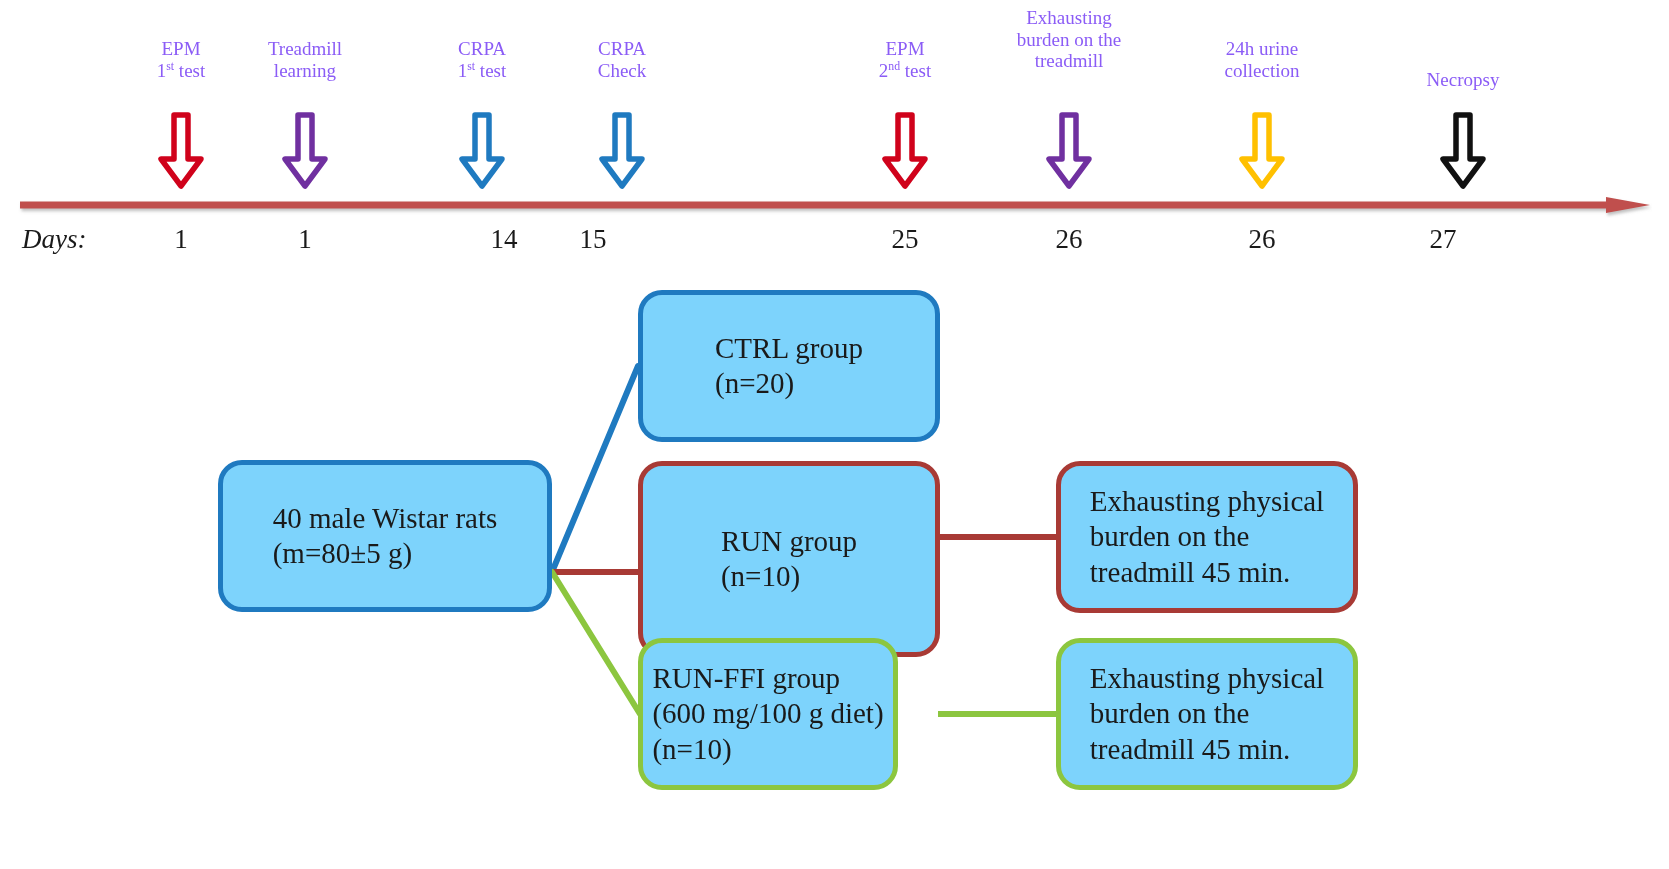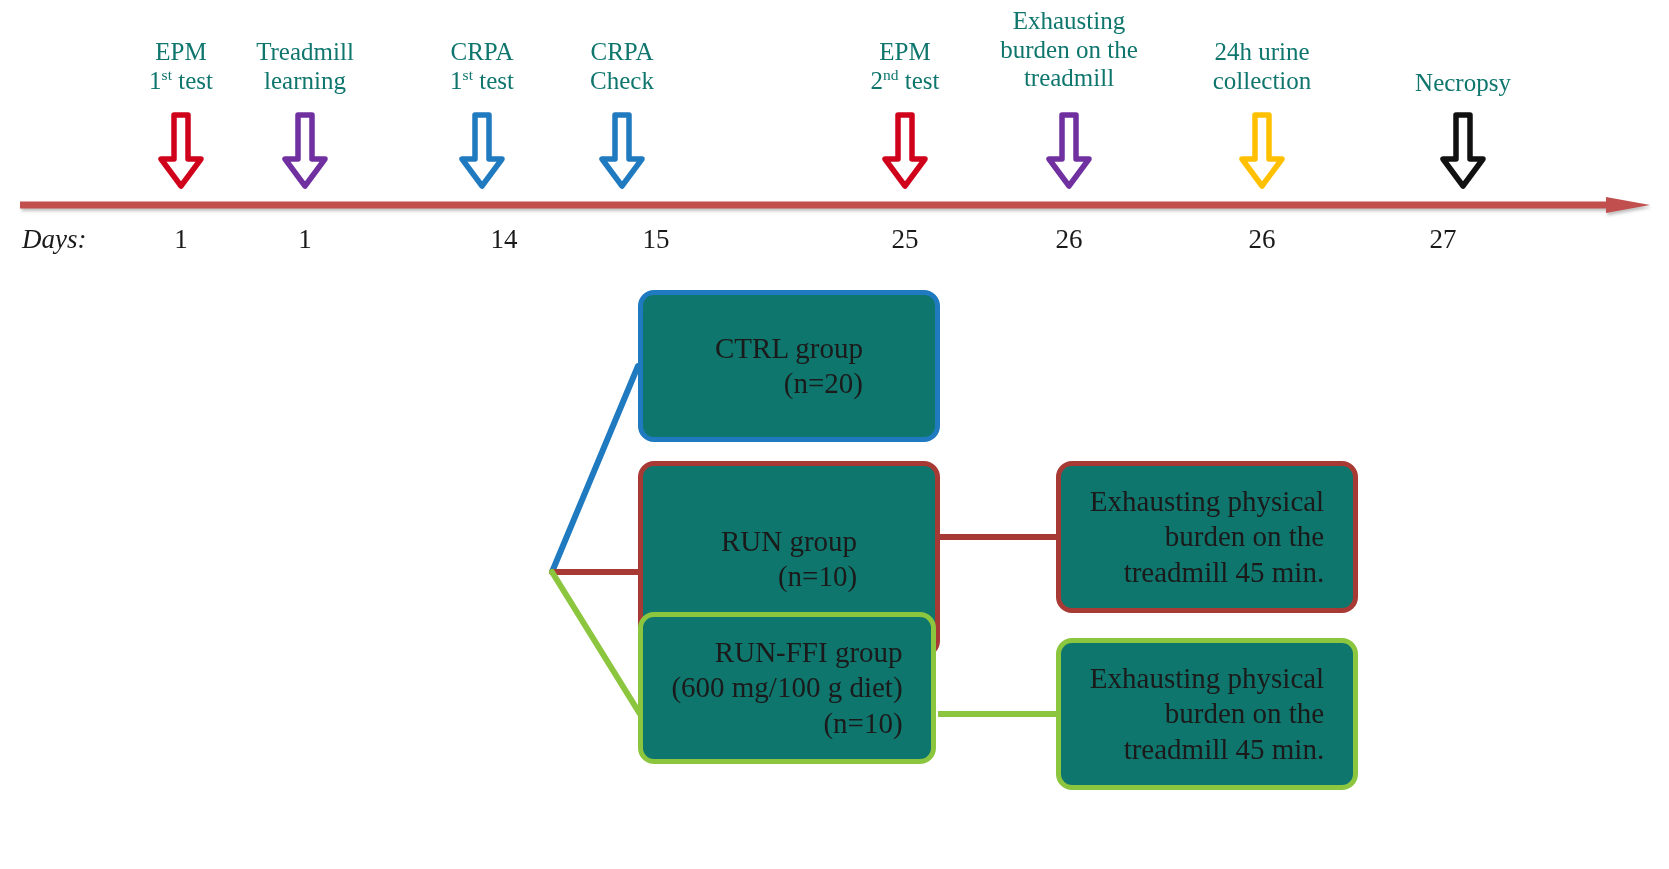--- a/index.html
+++ b/index.html
@@ -1,32 +1,32 @@
 <!DOCTYPE html>
 <html><head>
 <meta charset="utf-8">
 <style>
   html,body{margin:0;padding:0;background:#fff;}
   body{width:1669px;height:869px;position:relative;overflow:hidden;
        font-family:"Liberation Serif","DejaVu Serif",serif;color:#1a1a1a;}
   #stage{position:absolute;inset:0;}
 
   
-  .tl-label{position:absolute;text-align:center;font-size:25px;line-height:1.14;
-            color:#0f766e;white-space:pre-line;}
+  .tl-label{position:absolute;text-align:center;font-size:19px;line-height:1.14;
+            color:#8b5cf6;white-space:pre-line;}
   .tl-label sup{font-size:0.62em;vertical-align:super;line-height:0;}
   .tl-arrow{position:absolute;}
   .tl-day{position:absolute;text-align:center;font-size:27px;}
   .days-word{position:absolute;font-size:27px;left:22px;top:224px;font-style:italic;}
   #axis{position:absolute;left:18px;top:196px;width:1634px;height:22px;}
 
   
   .node{position:absolute;box-sizing:border-box;border-style:solid;border-width:5px;
-        border-radius:16px;background:#0f766e;display:flex;align-items:center;
-        justify-content:center;text-align:right;font-size:29px;line-height:1.22;
+        border-radius:24px;background:#7dd3fc;display:flex;align-items:center;
+        justify-content:center;text-align:left;font-size:29px;line-height:1.22;
         white-space:pre-line;z-index:2;}
   #links{position:absolute;left:0;top:0;width:1669px;height:869px;z-index:1;}
 </style>
 </head>
 <body>
 
 <div id="stage">
 
   <svg id="axis" viewBox="0 0 1634 22">
     <defs>
@@ -67,46 +67,48 @@
     <div class="tl-day" style="left: 265px; width: 80px; top: 224px;">1</div>
     <div class="tl-label" style="left: 367px; width: 230px; top: 38px;"><span>CRPA</span><br><span>1<sup>st</sup> test</span></div>
     <svg class="tl-arrow" viewBox="0 0 46 78" width="46" height="78" style="left: 459px; top: 112px;">
       <path d="M16,3 L30,3 L30,47 L43,47 L23,74 L3,47 L16,47 Z" fill="#ffffff" stroke="#1F7AC0" stroke-width="5.5" stroke-linejoin="round"></path>
     </svg>
     <div class="tl-day" style="left: 464px; width: 80px; top: 224px;">14</div>
     <div class="tl-label" style="left: 507px; width: 230px; top: 38px;"><span>CRPA</span><br><span>Check</span></div>
     <svg class="tl-arrow" viewBox="0 0 46 78" width="46" height="78" style="left: 599px; top: 112px;">
       <path d="M16,3 L30,3 L30,47 L43,47 L23,74 L3,47 L16,47 Z" fill="#ffffff" stroke="#1F7AC0" stroke-width="5.5" stroke-linejoin="round"></path>
     </svg>
-    <div class="tl-day" style="left: 616px; width: 80px; top: 224px;">15</div>
+    <div class="tl-day" style="left: 553px; width: 80px; top: 224px;">15</div>
     <div class="tl-label" style="left: 790px; width: 230px; top: 38px;"><span>EPM</span><br><span>2<sup>nd</sup> test</span></div>
     <svg class="tl-arrow" viewBox="0 0 46 78" width="46" height="78" style="left: 882px; top: 112px;">
       <path d="M16,3 L30,3 L30,47 L43,47 L23,74 L3,47 L16,47 Z" fill="#ffffff" stroke="#D0021B" stroke-width="5.5" stroke-linejoin="round"></path>
     </svg>
     <div class="tl-day" style="left: 865px; width: 80px; top: 224px;">25</div>
     <div class="tl-label" style="left: 954px; width: 230px; top: 7px;"><span>Exhausting</span><br><span>burden on the</span><br><span>treadmill</span></div>
     <svg class="tl-arrow" viewBox="0 0 46 78" width="46" height="78" style="left: 1046px; top: 112px;">
       <path d="M16,3 L30,3 L30,47 L43,47 L23,74 L3,47 L16,47 Z" fill="#ffffff" stroke="#7030A0" stroke-width="5.5" stroke-linejoin="round"></path>
     </svg>
     <div class="tl-day" style="left: 1029px; width: 80px; top: 224px;">26</div>
     <div class="tl-label" style="left: 1147px; width: 230px; top: 38px;"><span>24h urine</span><br><span>collection</span></div>
     <svg class="tl-arrow" viewBox="0 0 46 78" width="46" height="78" style="left: 1239px; top: 112px;">
       <path d="M16,3 L30,3 L30,47 L43,47 L23,74 L3,47 L16,47 Z" fill="#ffffff" stroke="#FFC000" stroke-width="5.5" stroke-linejoin="round"></path>
     </svg>
     <div class="tl-day" style="left: 1222px; width: 80px; top: 224px;">26</div>
     <div class="tl-label" style="left: 1348px; width: 230px; top: 69px;"><span>Necropsy</span></div>
     <svg class="tl-arrow" viewBox="0 0 46 78" width="46" height="78" style="left: 1440px; top: 112px;">
       <path d="M16,3 L30,3 L30,47 L43,47 L23,74 L3,47 L16,47 Z" fill="#ffffff" stroke="#111111" stroke-width="5.5" stroke-linejoin="round"></path>
     </svg>
     <div class="tl-day" style="left: 1403px; width: 80px; top: 224px; text-align: center;">27</div>
+    <div class="node" style="left: 218px; top: 460px; width: 334px; height: 152px; border-color: rgb(31, 122, 192);">40 male Wistar rats
+(m=80±5 g)</div>
     <div class="node" style="left: 638px; top: 290px; width: 302px; height: 152px; border-color: rgb(31, 122, 192);">CTRL group
 (n=20)</div>
     <div class="node" style="left: 638px; top: 461px; width: 302px; height: 196px; border-color: rgb(168, 58, 53);">RUN group
 (n=10)</div>
-    <div class="node" style="left: 638px; top: 612px; width: 298px; height: 152px; border-color: rgb(140, 198, 63);">RUN-FFI group
+    <div class="node" style="left: 638px; top: 638px; width: 260px; height: 152px; border-color: rgb(140, 198, 63);">RUN-FFI group
 (600 mg/100 g diet)
 (n=10)</div>
     <div class="node" style="left: 1056px; top: 461px; width: 302px; height: 152px; border-color: rgb(168, 58, 53);">Exhausting physical
 burden on the
 treadmill 45 min.</div>
     <div class="node" style="left: 1056px; top: 638px; width: 302px; height: 152px; border-color: rgb(140, 198, 63);">Exhausting physical
 burden on the
 treadmill 45 min.</div>
   </div>
 

